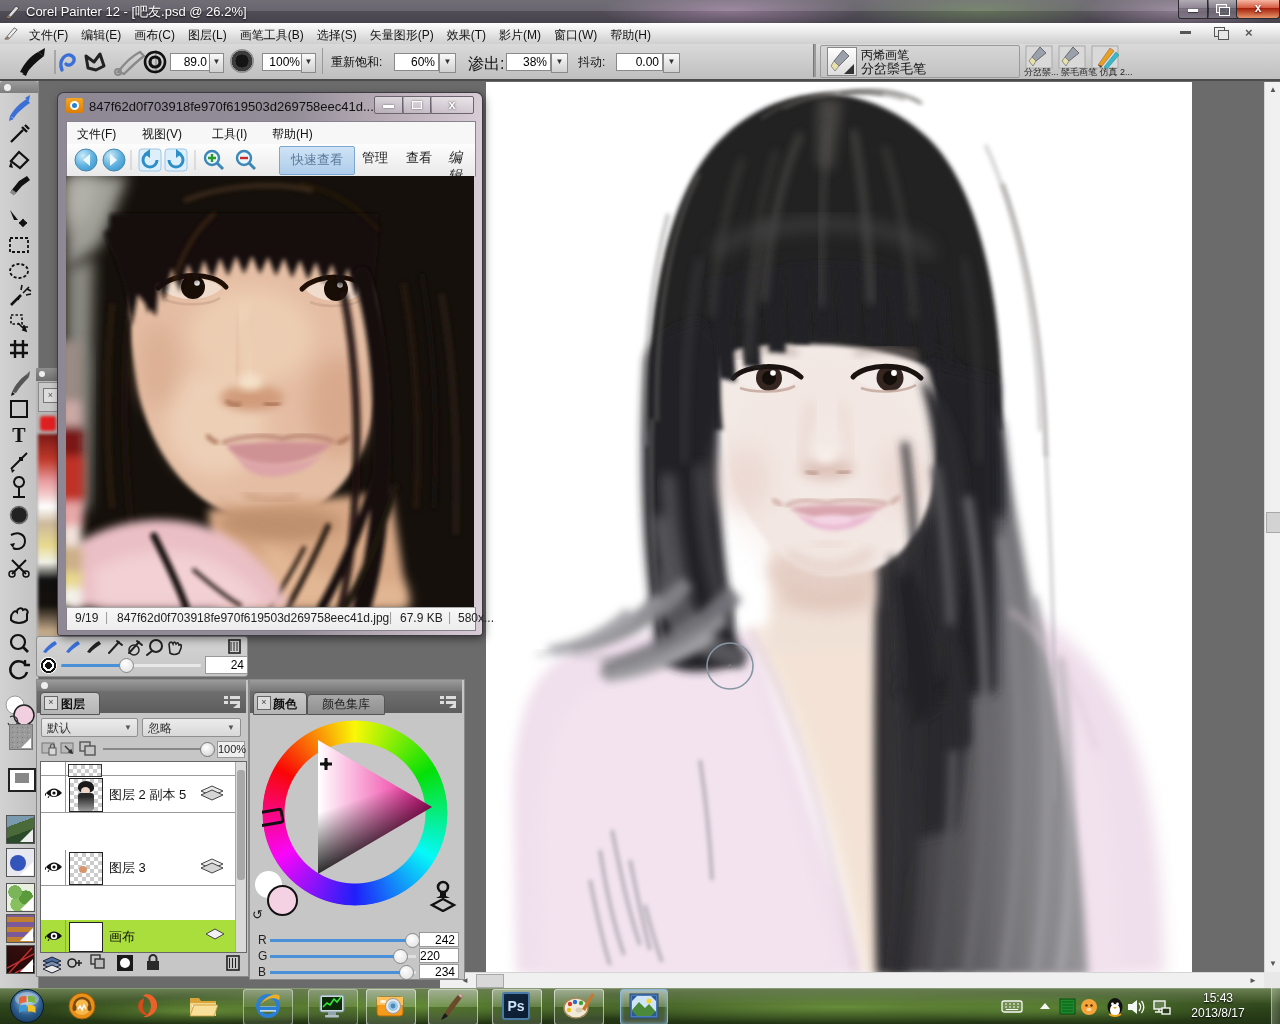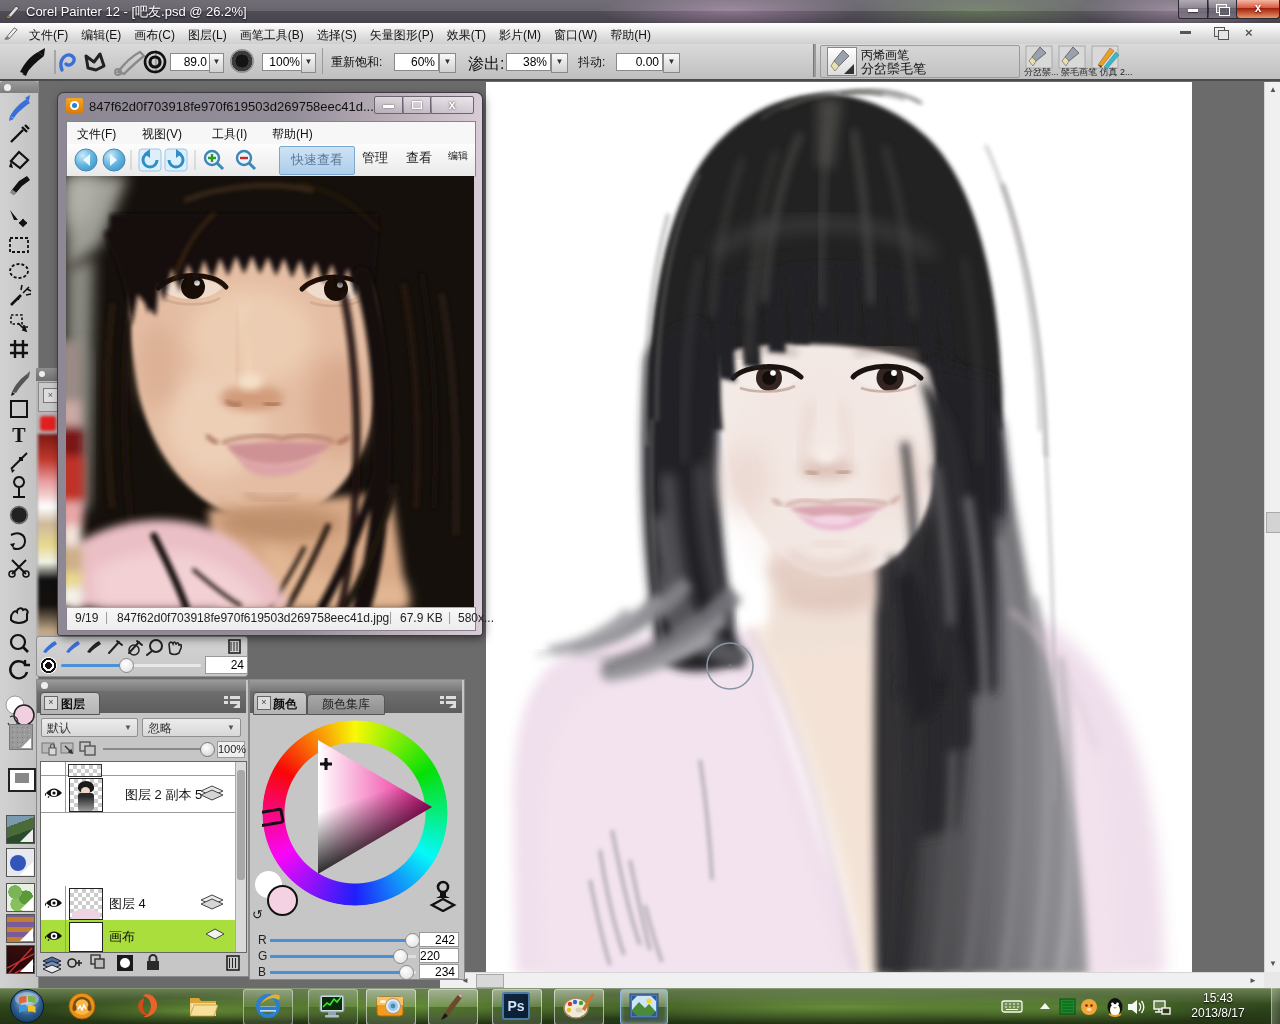--- a/index.html
+++ b/index.html
@@ -520,38 +520,38 @@
             <circle cx="9" cy="6" r="3.2" fill="#fff"></circle>
             <circle cx="9" cy="6" r="1.6" fill="#111"></circle>
             <path d="M1 6 l-1 3 M4 9 l-1 2" stroke="#111"></path>
           </svg>
       <div class="abs" style="left:24px;top:0;width:1px;height:36px;background:#999;"></div>
       <div class="abs" style="left:28px;top:2px;width:32px;height:32px;border:1px solid #222;background:linear-gradient(45deg,#ccc 25%,transparent 25%,transparent 75%,#ccc 75%),linear-gradient(45deg,#ccc 25%,#fff 25%,#fff 75%,#ccc 75%);background-size:8px 8px;background-position:0 0,4px 4px;overflow:hidden;">
         <div class="abs" style="left:8px;top:2px;width:16px;height:12px;border-radius:50% 50% 40% 40%;background:#1a1a1a;"></div>
         <div class="abs" style="left:11px;top:8px;width:9px;height:8px;border-radius:50%;background:#eed7c8;"></div>
         <div class="abs" style="left:8px;top:14px;width:16px;height:18px;background:linear-gradient(#2a2a2a 20%,#9a9a9a);border-radius:3px;"></div>
       </div>
-      <div class="abs" style="left:84px;top:10px;text-align:right;">图层 2 副本 5</div>
+      <div class="abs" style="left:68px;top:10px;text-align:right;">图层 2 副本 5</div>
       <svg class="abs" style="left:158px;top:8px;" width="26" height="18" viewBox="0 0 26 18">
             <path d="M2 7 L13 2 L24 7 L13 12 Z" fill="#e9e9e9" stroke="#444"></path>
             <path d="M2 11 L13 6 L24 11 L13 16 Z" fill="#d5d5d5" stroke="#444"></path>
           </svg>
     </div>
-    <div class="abs" style="left:0;top:124px;width:204px;height:34px;border-bottom:1px solid #999;">
+    <div class="abs" style="left:0;top:88px;width:204px;height:35px;border-bottom:1px solid #999;">
       <svg class="abs" style="left:4px;top:11px" width="18" height="12" viewBox="0 0 18 12">
             <path d="M1 6 Q9 -3 17 6 Q9 14 1 6 Z" fill="#111"></path>
             <circle cx="9" cy="6" r="3.2" fill="#fff"></circle>
             <circle cx="9" cy="6" r="1.6" fill="#111"></circle>
             <path d="M1 6 l-1 3 M4 9 l-1 2" stroke="#111"></path>
           </svg>
-      <div class="abs" style="left:24px;top:0;width:1px;height:34px;background:#999;"></div>
-      <div class="abs" style="left:28px;top:2px;width:32px;height:30px;border:1px solid #222;background:linear-gradient(45deg,#ccc 25%,transparent 25%,transparent 75%,#ccc 75%),linear-gradient(45deg,#ccc 25%,#fff 25%,#fff 75%,#ccc 75%);background-size:8px 8px;background-position:0 0,4px 4px;overflow:hidden;">
-        <div class="abs" style="left:2px;top:20px;width:28px;height:10px;border-radius:50% 50% 0 0;background:#eed3e2;"></div>
+      <div class="abs" style="left:24px;top:0;width:1px;height:35px;background:#999;"></div>
+      <div class="abs" style="left:28px;top:2px;width:32px;height:31px;border:1px solid #222;background:linear-gradient(45deg,#ccc 25%,transparent 25%,transparent 75%,#ccc 75%),linear-gradient(45deg,#ccc 25%,#fff 25%,#fff 75%,#ccc 75%);background-size:8px 8px;background-position:0 0,4px 4px;overflow:hidden;">
+        <div class="abs" style="left:9px;top:13px;width:8px;height:7px;border-radius:50%;background:#d8956a;"></div>
       </div>
-      <div class="abs" style="left:68px;top:9px;">图层 4</div>
+      <div class="abs" style="left:68px;top:9px;">图层 3</div>
       <svg class="abs" style="left:158px;top:7px;" width="26" height="18" viewBox="0 0 26 18">
             <path d="M2 7 L13 2 L24 7 L13 12 Z" fill="#e9e9e9" stroke="#444"></path>
             <path d="M2 11 L13 6 L24 11 L13 16 Z" fill="#d5d5d5" stroke="#444"></path>
           </svg>
     </div>
     <div class="abs" style="left:0;top:158px;width:204px;height:32px;background:#aade3c;">
       <svg class="abs" style="left:4px;top:10px" width="18" height="12" viewBox="0 0 18 12">
             <path d="M1 6 Q9 -3 17 6 Q9 14 1 6 Z" fill="#111"></path>
             <circle cx="9" cy="6" r="3.2" fill="#fff"></circle>
             <circle cx="9" cy="6" r="1.6" fill="#111"></circle>
@@ -725,21 +725,21 @@
       </g>
       <g transform="translate(162,2)">
         <circle cx="9" cy="9" r="7" fill="#eaf4fb" stroke="#3a87b8" stroke-width="2.4"></circle>
         <line x1="14" y1="14" x2="20" y2="20" stroke="#3a87b8" stroke-width="3"></line>
         <path d="M5 9 h8" stroke="#c82a2a" stroke-width="2.4"></path>
       </g>
     </svg>
     <div class="abs" style="left:212px;top:2px;width:74px;height:27px;background:linear-gradient(#cfe3f5,#aecdea);border:1px solid #7aa8d0;border-radius:2px;font-size:13px;color:#5a7a9a;text-align:center;line-height:26px;">快速查看</div>
     <div class="abs" style="left:295px;top:5px;font-size:13px;color:#222;">管理</div>
     <div class="abs" style="left:339px;top:5px;font-size:13px;color:#222;">查看</div>
-    <div class="abs" style="left:381px;top:5px;font-size:10px;color:#222;">编辑</div>
+    <div class="abs" style="left:381px;top:5px;font-size:14px;color:#222;font-style:italic;">编辑</div>
   </div>
 
   <div class="abs" id="photo" style="left:8px;top:83px;width:408px;height:431px;background:#777;overflow:hidden;">
 <svg width="408" height="431" viewBox="0 0 408 431">
   <defs>
     <filter id="pb2" x="-30%" y="-30%" width="160%" height="160%">
               <feGaussianBlur stdDeviation="2"></feGaussianBlur>
             </filter>
     <filter id="pb4" x="-30%" y="-30%" width="160%" height="160%">
               <feGaussianBlur stdDeviation="4"></feGaussianBlur>

